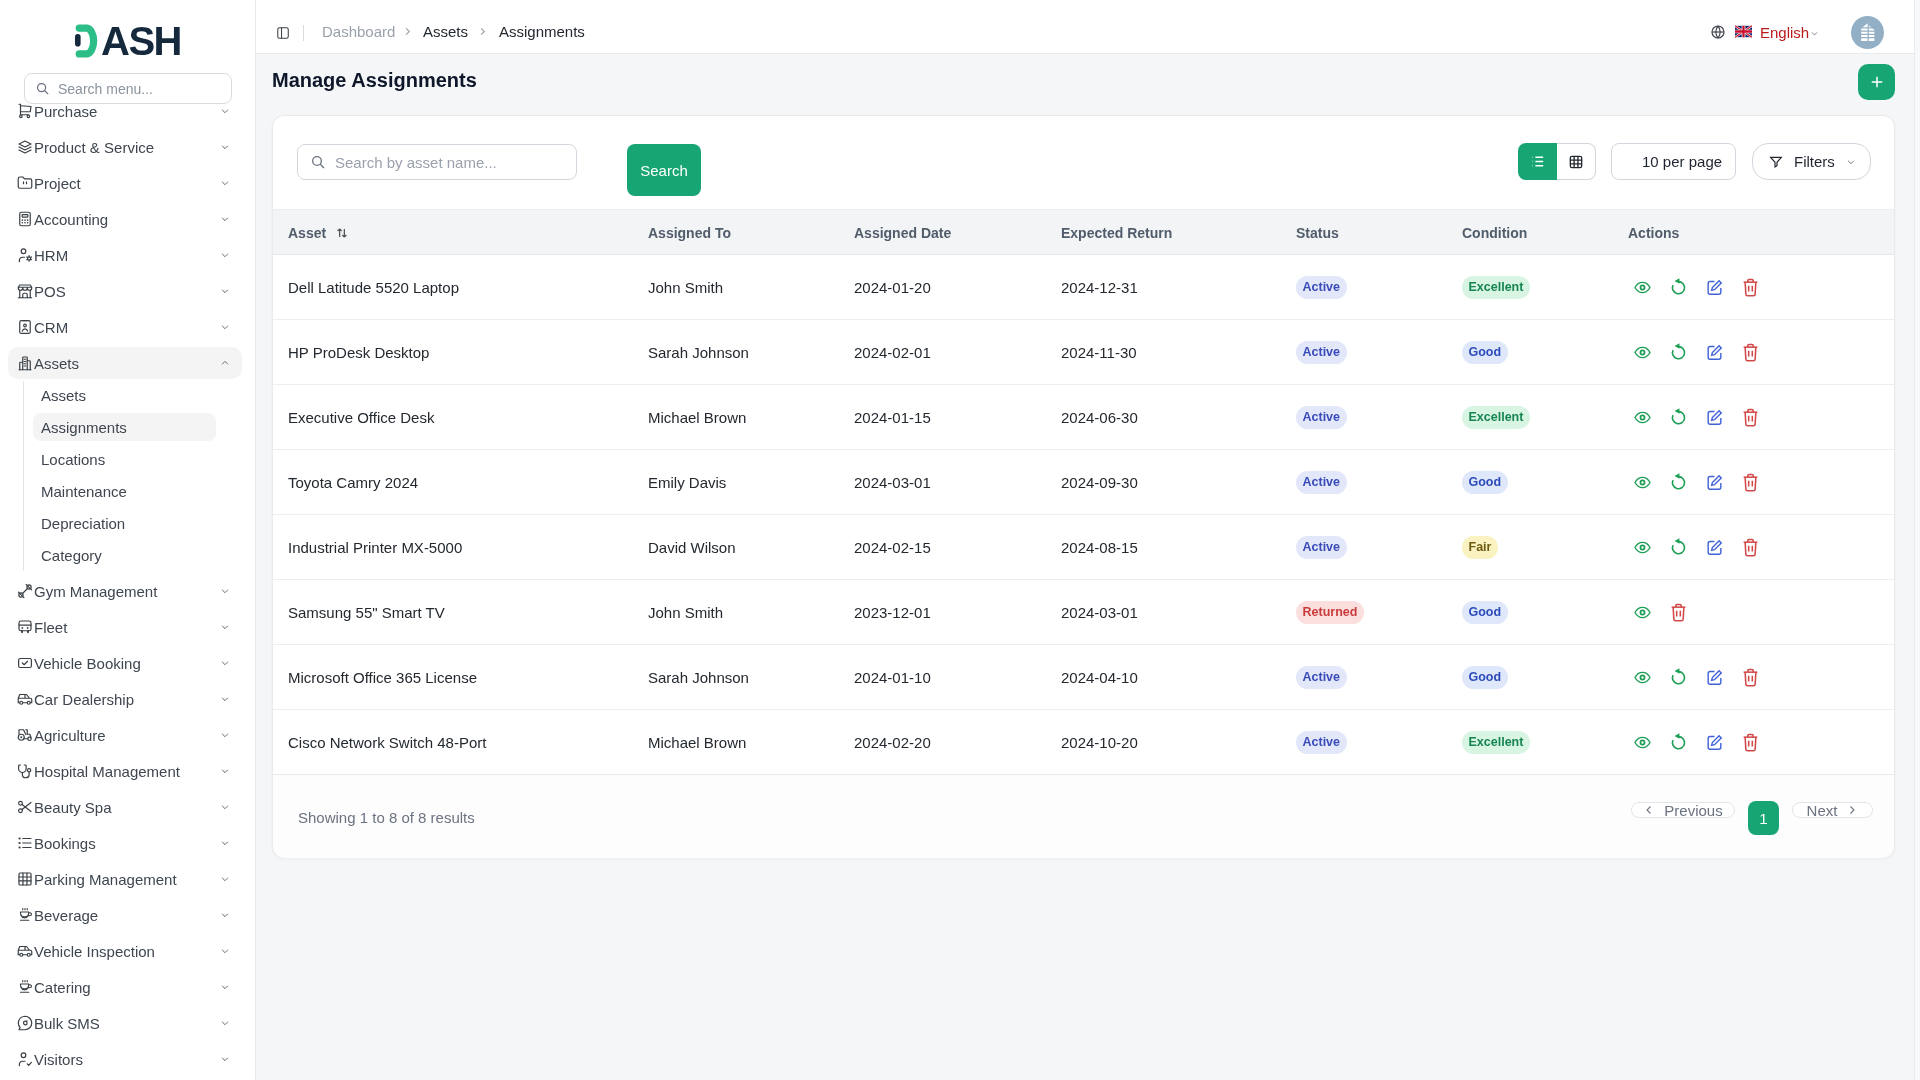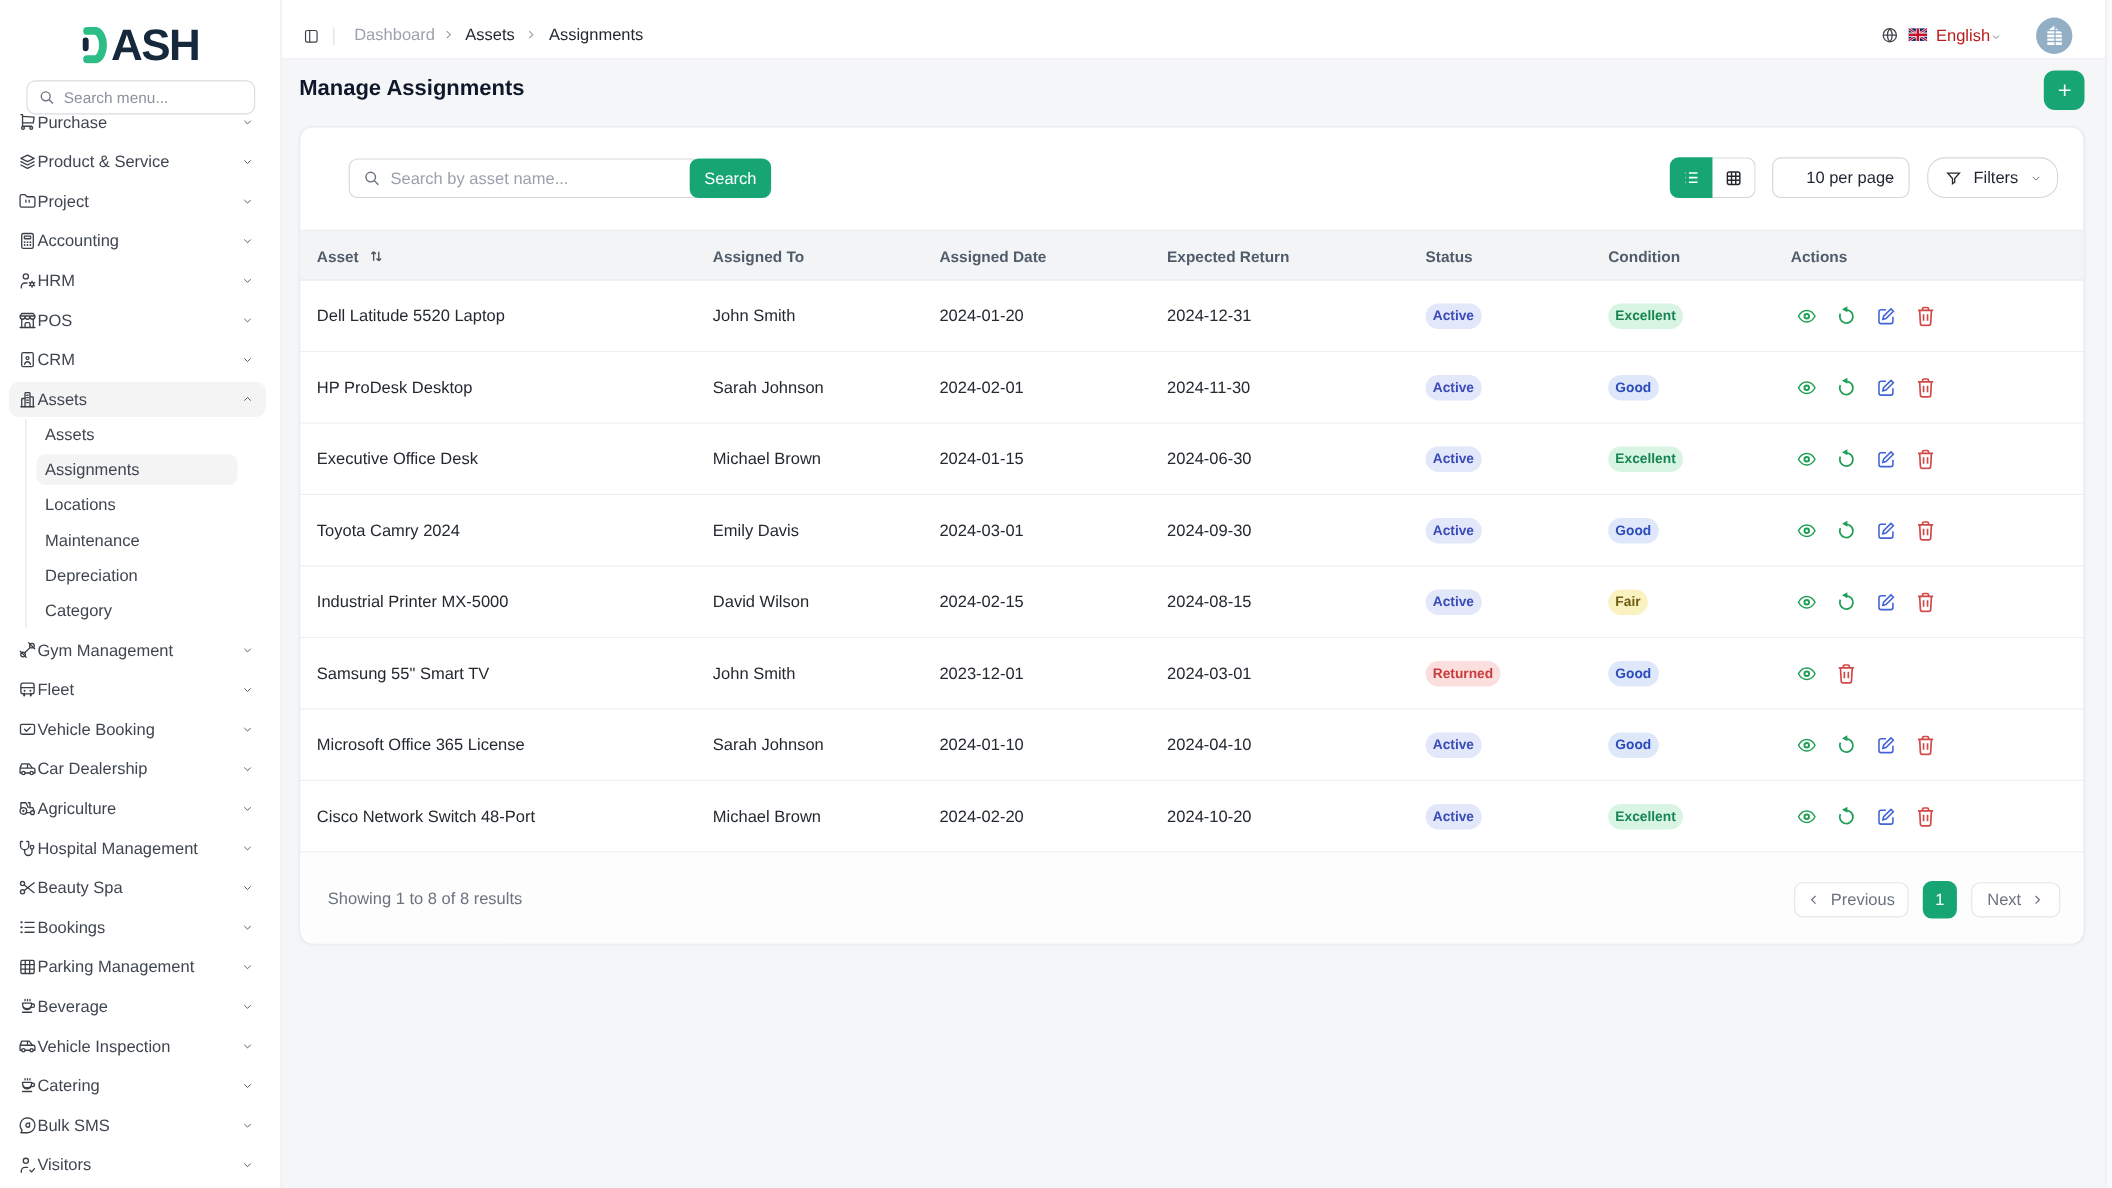--- a/index.html
+++ b/index.html
@@ -26,24 +26,24 @@
 #topbar { position:absolute; left:256px; top:0; width:1658px; height:54px; background:#fff; border-bottom:1px solid #e9eaec; }
 .crumb { font-size:15px; }
 
 
 #main { position:absolute; left:256px; top:54px; width:1658px; height:1026px; background:#f5f6f8; }
 #heading { position:absolute; left:16px; top:15px; font-size:20px; font-weight:bold; color:#0f172a; }
 #addbtn { position:absolute; left:1602px; top:10px; width:37px; height:36px; background:#17a673; border-radius:10px; color:#fff; display:flex; align-items:center; justify-content:center; }
 
 
 #card { position:absolute; left:16px; top:61px; width:1623px; height:743px; background:#fff; border:1px solid #e9eaec; border-radius:12px; box-shadow:0 1px 3px rgba(16,24,40,.05); }
-#tsearch { position:absolute; left:24px; top:28px; width:320px; height:36px; border:1px solid #d3d7dd; border-radius:8px; display:flex; align-items:center;margin-left:20px; }
+#tsearch { position:absolute; left:24px; top:28px; width:280px; height:36px; border:1px solid #d3d7dd; border-radius:8px; display:flex; align-items:center; }
 #tsearch svg { margin-left:12px; color:#6b7280; }
 #tsearch span { margin-left:9px; font-size:15px; color:#9aa1ac; }
-#searchbtn { position:absolute; left:354px; top:28px; width:74px; height:36px; background:#17a673; border-radius:8px; color:#fff; font-size:15px; display:flex; align-items:center; justify-content:center; }
+#searchbtn { position:absolute; left:354px; top:28px; width:74px; height:52px; background:#17a673; border-radius:8px; color:#fff; font-size:15px; display:flex; align-items:center; justify-content:center; }
 #viewtoggle { position:absolute; left:1245px; top:27px; width:78px; height:37px; border-radius:8px; display:flex; }
 #vt-list { width:39px; height:37px; background:#17a673; border-radius:8px 0 0 8px; display:flex; align-items:center; justify-content:center; color:#fff; }
 #vt-grid { width:39px; height:37px; background:#fff; border:1px solid #d3d7dd; border-left:none; border-radius:0 8px 8px 0; display:flex; align-items:center; justify-content:center; color:#23282e; }
 #perpage { position:absolute; left:1338px; top:27px; width:125px; height:37px; border:1px solid #d3d7dd; border-radius:8px; display:flex; align-items:center; }
 #perpage span { margin-left:30px; font-size:15px; color:#1f2530; }
 #filters { position:absolute; left:1479px; top:27px; width:119px; height:37px; border:1px solid #d3d7dd; border-radius:16px; display:flex; align-items:center; }
 
 
 #thead { position:absolute; left:0; top:93px; width:1621px; height:46px; background:#f2f4f6; border-top:1px solid #ebedef; border-bottom:1px solid #e7eaec; }
 .th { position:absolute; top:0; height:46px; display:flex; align-items:center; font-size:14px; font-weight:bold; color:#515c6b; }
@@ -54,21 +54,21 @@
 .b-returned { background:#fbdfdf; color:#ca3b3b; }
 .b-exc { background:#d8f4e3; color:#178552; }
 .b-good { background:#dfe7fa; color:#2c4bbb; }
 .b-fair { background:#faf2c0; color:#6f5c12; }
 .acticons { position:absolute; top:0; height:65px; display:flex; align-items:center; gap:17px; }
 .acticons svg { display:block; }
 
 
 #tfoot { position:absolute; left:0; top:658px; width:1621px; height:84px; border-top:1px solid #e7eaee; background:#fdfdfd; border-radius:0 0 12px 12px; }
 #showing { position:absolute; left:25px; top:34px; font-size:15px; color:#6b7280; }
-.pagebtn { position:absolute; top:27px; height:32px; border:1px solid #e2e5e9; border-radius:8px; background:#fff; display:flex; align-items:center; justify-content:center; font-size:15px; color:#6b7280; }
+.pagebtn { position:absolute; top:27px; height:16px; border:1px solid #e2e5e9; border-radius:8px; background:#fff; display:flex; align-items:center; justify-content:center; font-size:15px; color:#6b7280; }
 
 
 #scrollstrip { position:absolute; left:1914px; top:0; width:6px; height:1080px; background:#f8f9fa; border-left:1px solid #ebecee; z-index:9; }
 </style>
 </head>
 <body>
 
 <div id="scrollstrip"></div>
 
 <div id="sidebar">

